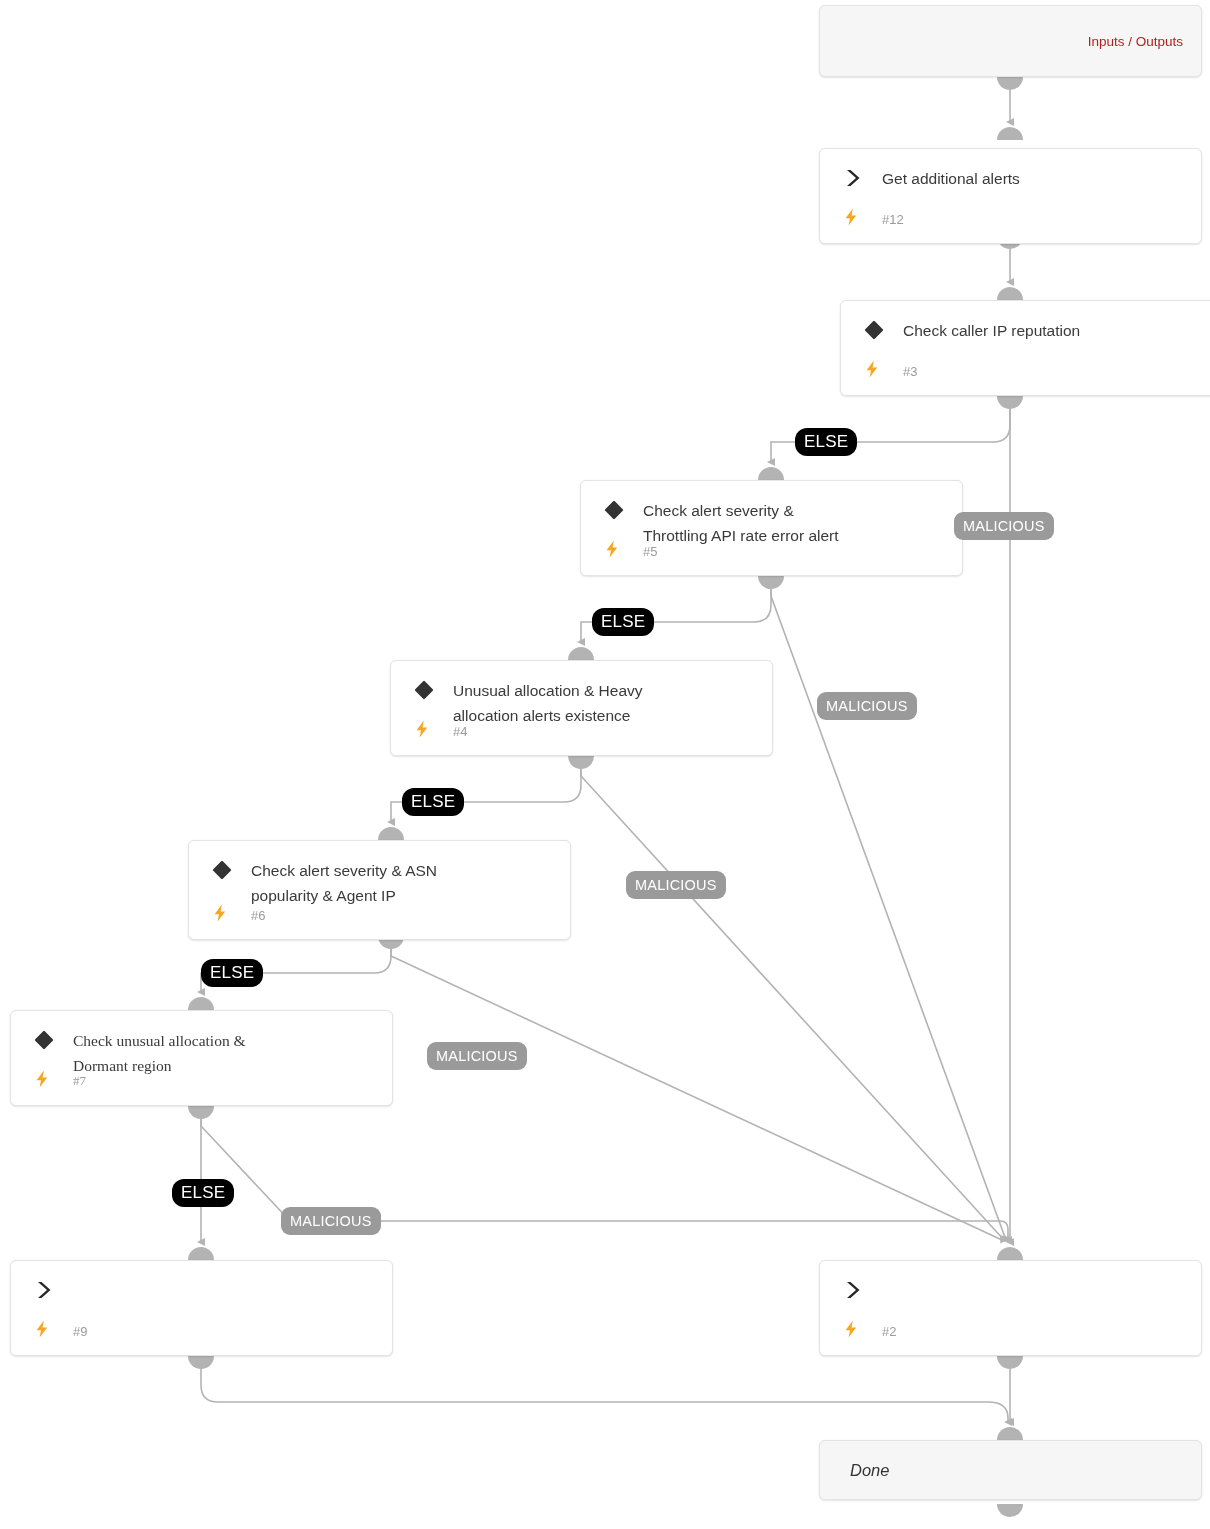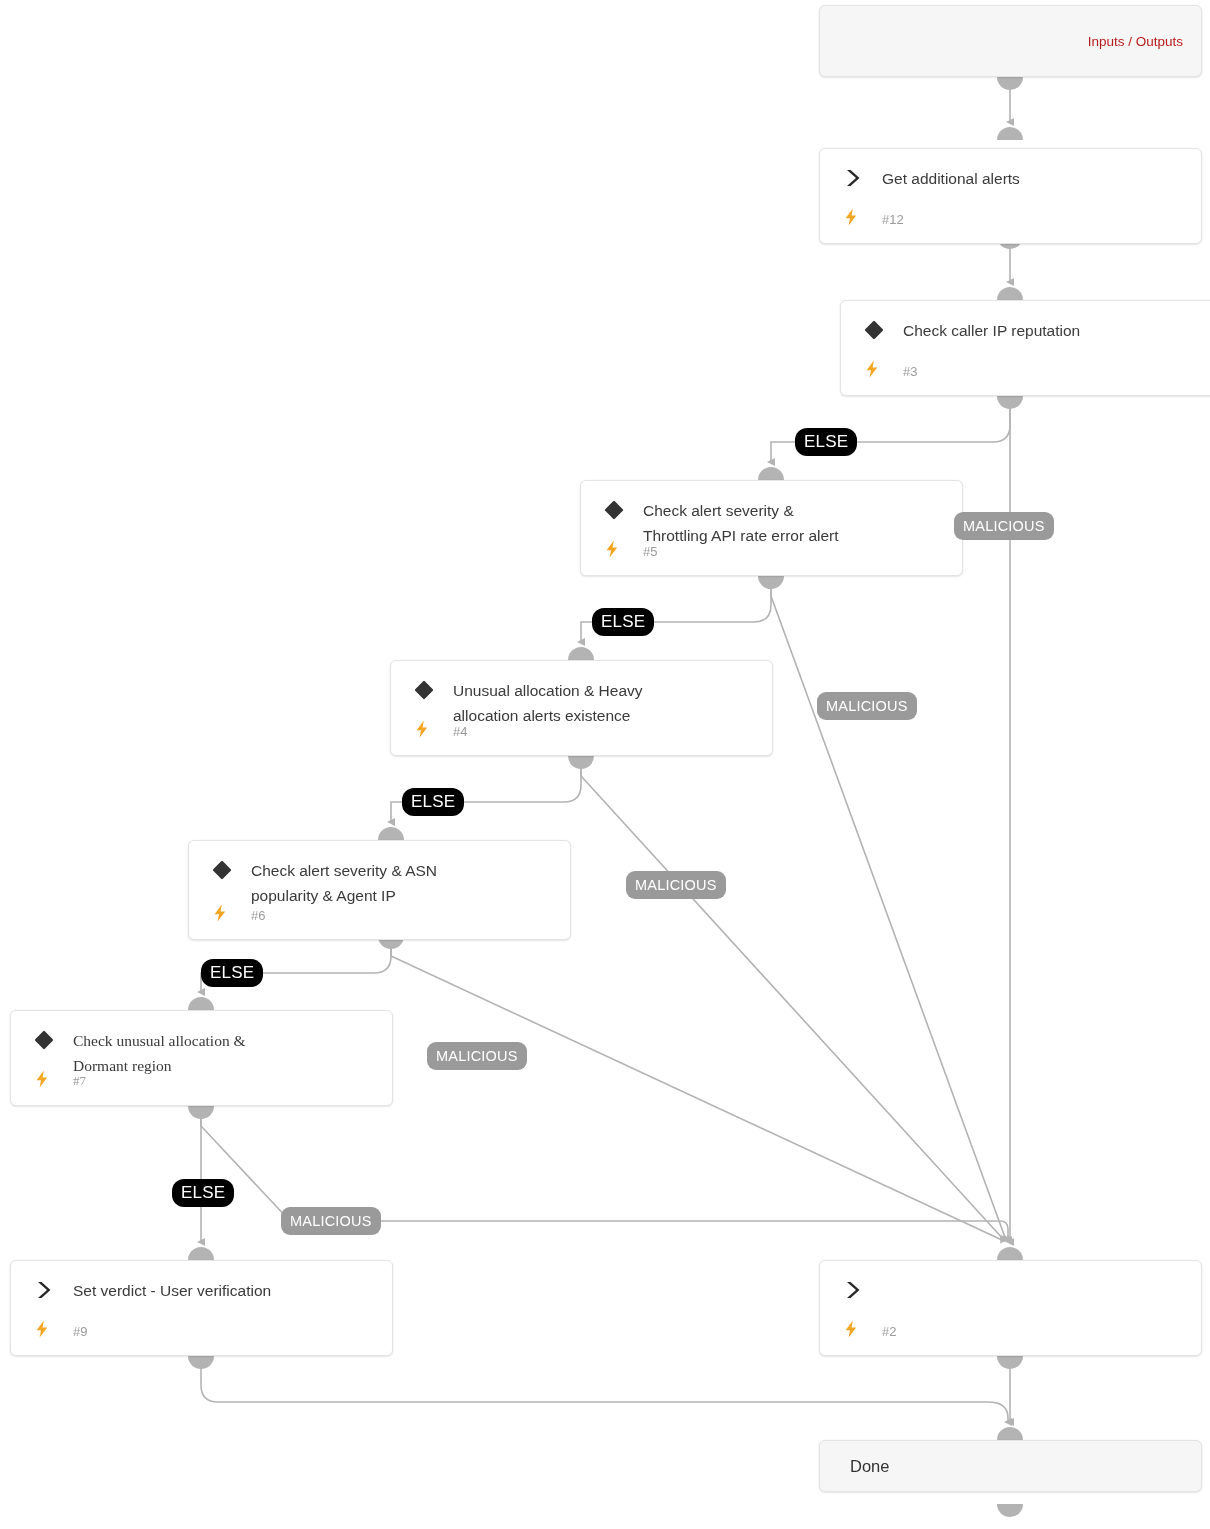--- a/index.html
+++ b/index.html
@@ -291,42 +291,41 @@
           </svg>
         </div>
         <div class="node-num">#7</div>
       </div>
       <div class="node" style="left: 10px; top: 1260px; width: 383px; height: 96px;">
         <div class="node-icon">
           <svg width="22" height="22" viewBox="0 0 22 22" aria-hidden="true">
             <path d="M5 3 L14 11 L5 19 L8.5 19 L17.5 11 L8.5 3 Z" fill="#262626"></path>
           </svg>
         </div>
-        <div class="node-title">Set verdict - User verification</div>
         <div class="node-bolt">
           <svg width="20" height="20" viewBox="0 0 20 20" aria-hidden="true">
             <path d="M11.8 1.5 L4.6 11.2 L9.0 11.2 L7.6 18.5 L15.2 8.4 L10.6 8.4 Z" fill="#f5a623"></path>
           </svg>
         </div>
         <div class="node-num">#9</div>
       </div>
       <div class="node" style="left: 819px; top: 1260px; width: 383px; height: 96px;">
         <div class="node-icon">
           <svg width="22" height="22" viewBox="0 0 22 22" aria-hidden="true">
             <path d="M5 3 L14 11 L5 19 L8.5 19 L17.5 11 L8.5 3 Z" fill="#262626"></path>
           </svg>
         </div>
         <div class="node-bolt">
           <svg width="20" height="20" viewBox="0 0 20 20" aria-hidden="true">
             <path d="M11.8 1.5 L4.6 11.2 L9.0 11.2 L7.6 18.5 L15.2 8.4 L10.6 8.4 Z" fill="#f5a623"></path>
           </svg>
         </div>
         <div class="node-num">#2</div>
       </div>
-      <div class="node terminal" style="left: 819px; top: 1440px; width: 383px; height: 52px;">
+      <div class="node terminal" style="left: 819px; top: 1440px; width: 383px; height: 60px; font-style: italic;">
         <div class="node-title">Done</div>
       </div>
     </div>
 
   <div id="label-layer">
       <div class="edge-label else-label" style="left: 795px; top: 428px;">ELSE</div>
       <div class="edge-label malicious-label" style="left: 954px; top: 512px;">MALICIOUS</div>
       <div class="edge-label else-label" style="left: 592px; top: 608px;">ELSE</div>
       <div class="edge-label malicious-label" style="left: 817px; top: 692px;">MALICIOUS</div>
       <div class="edge-label else-label" style="left: 402px; top: 788px;">ELSE</div>

